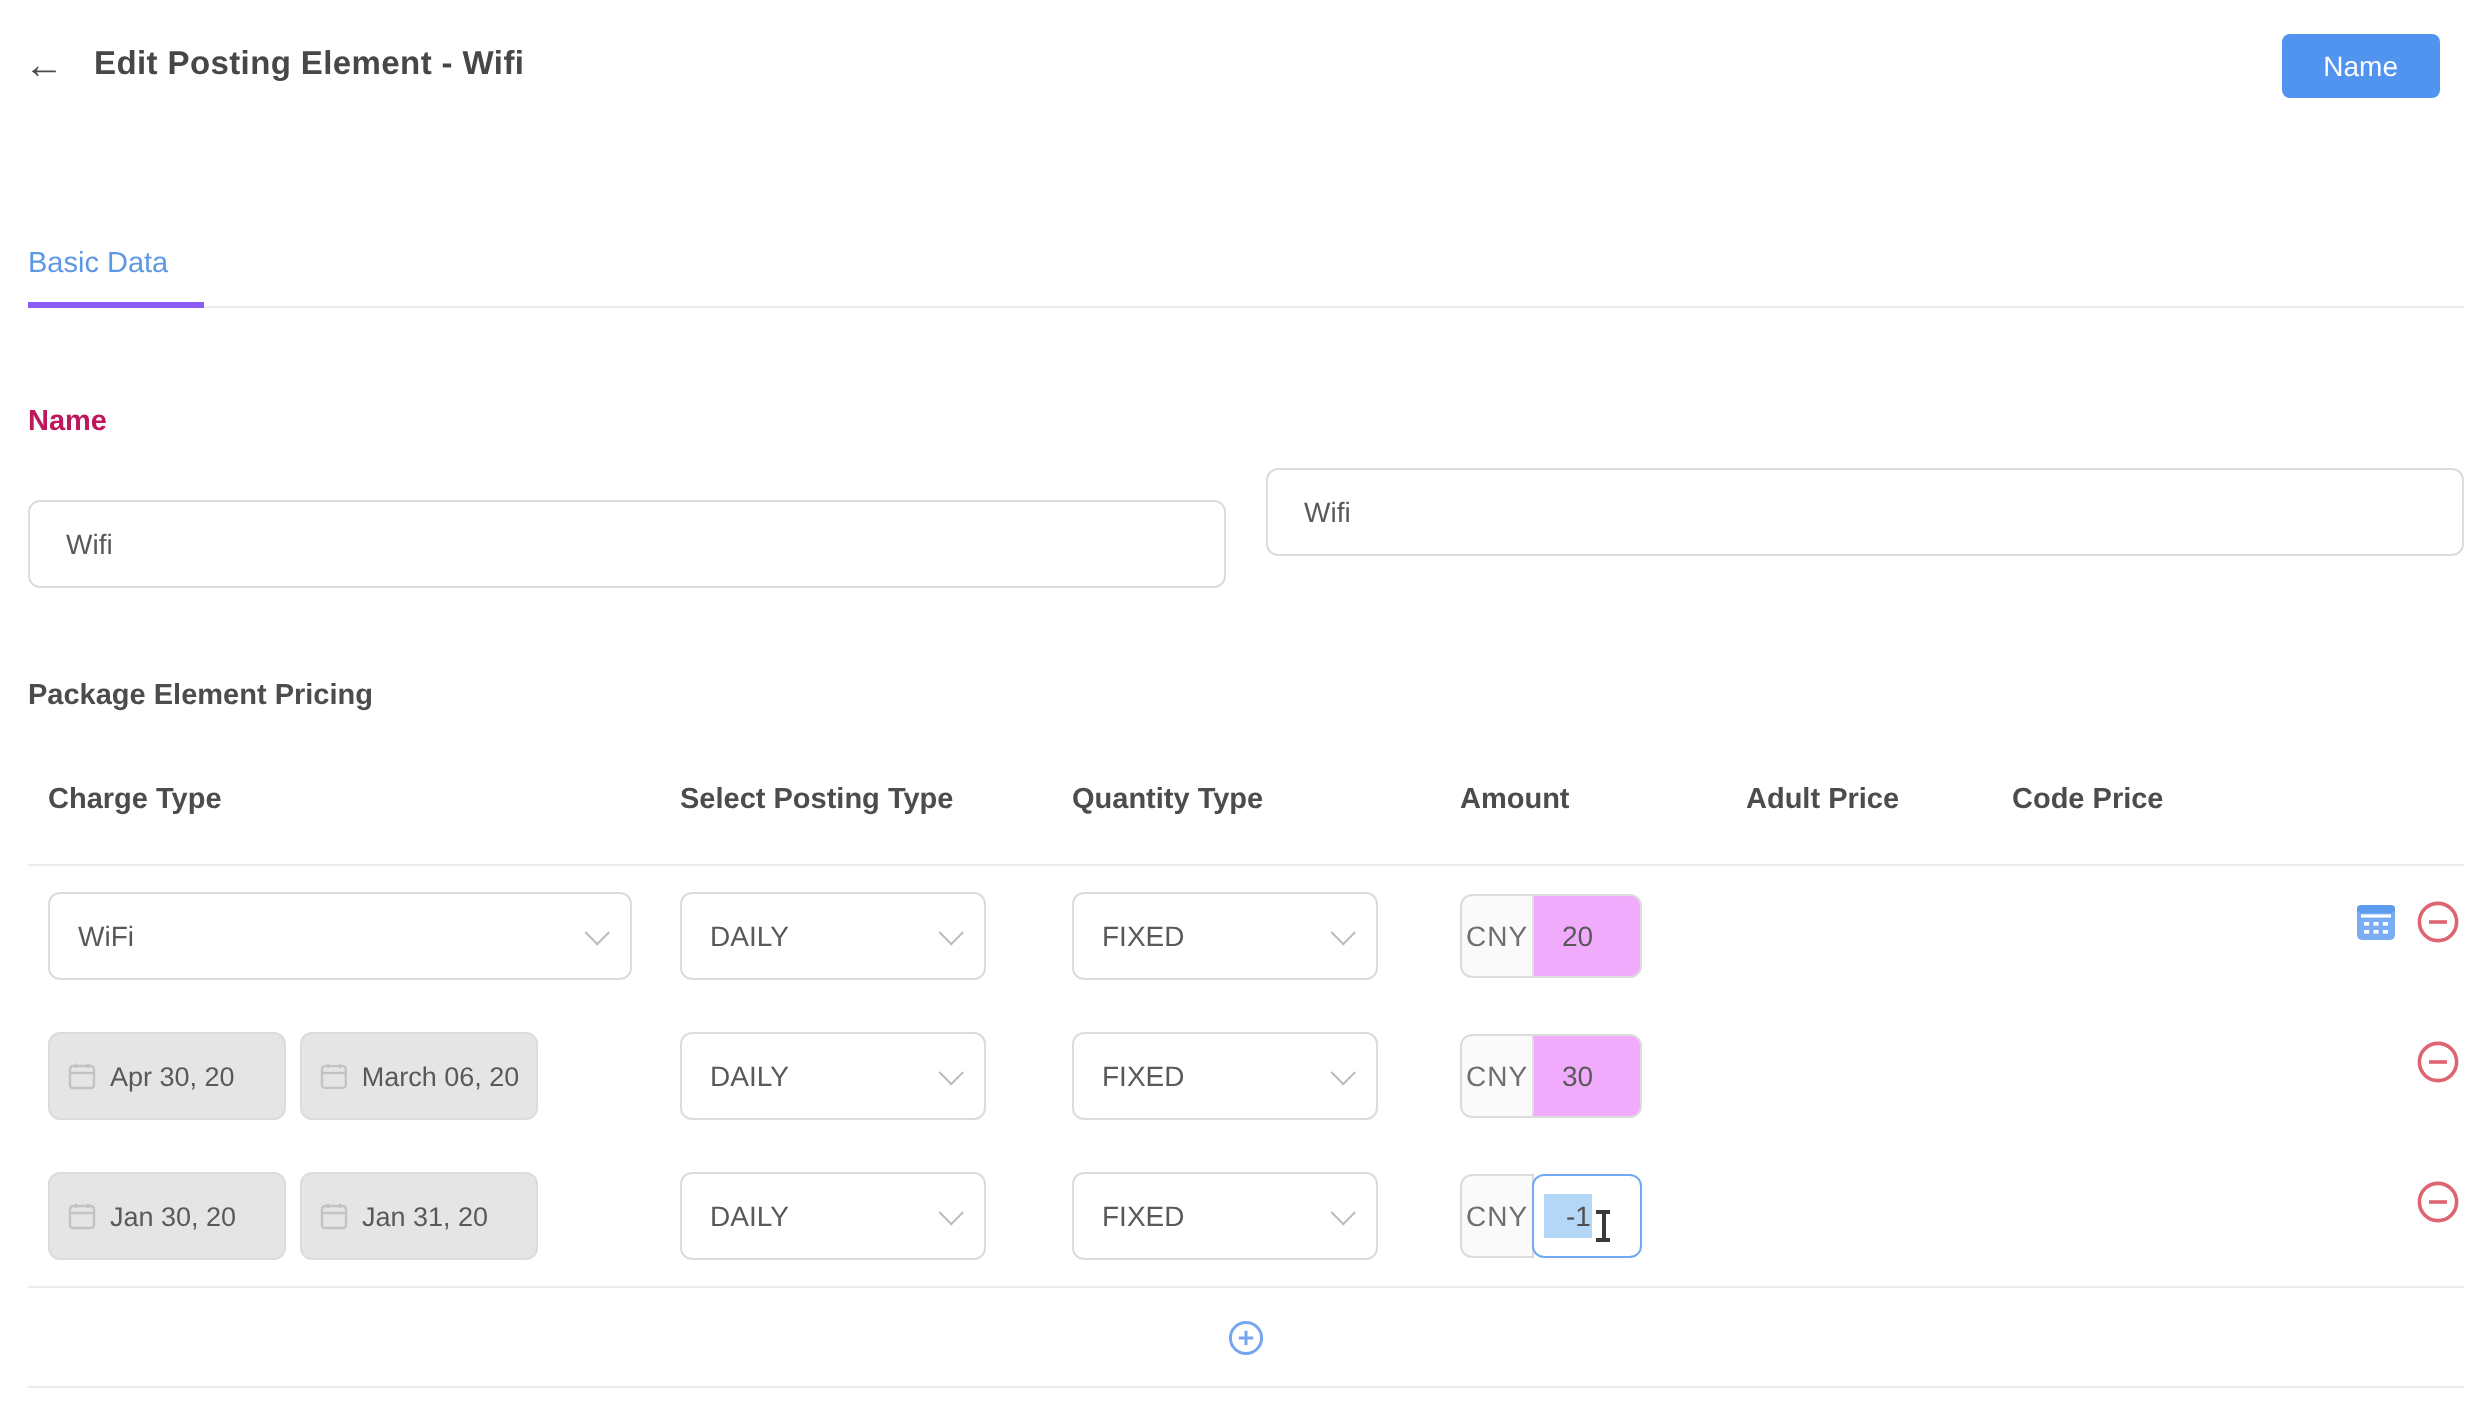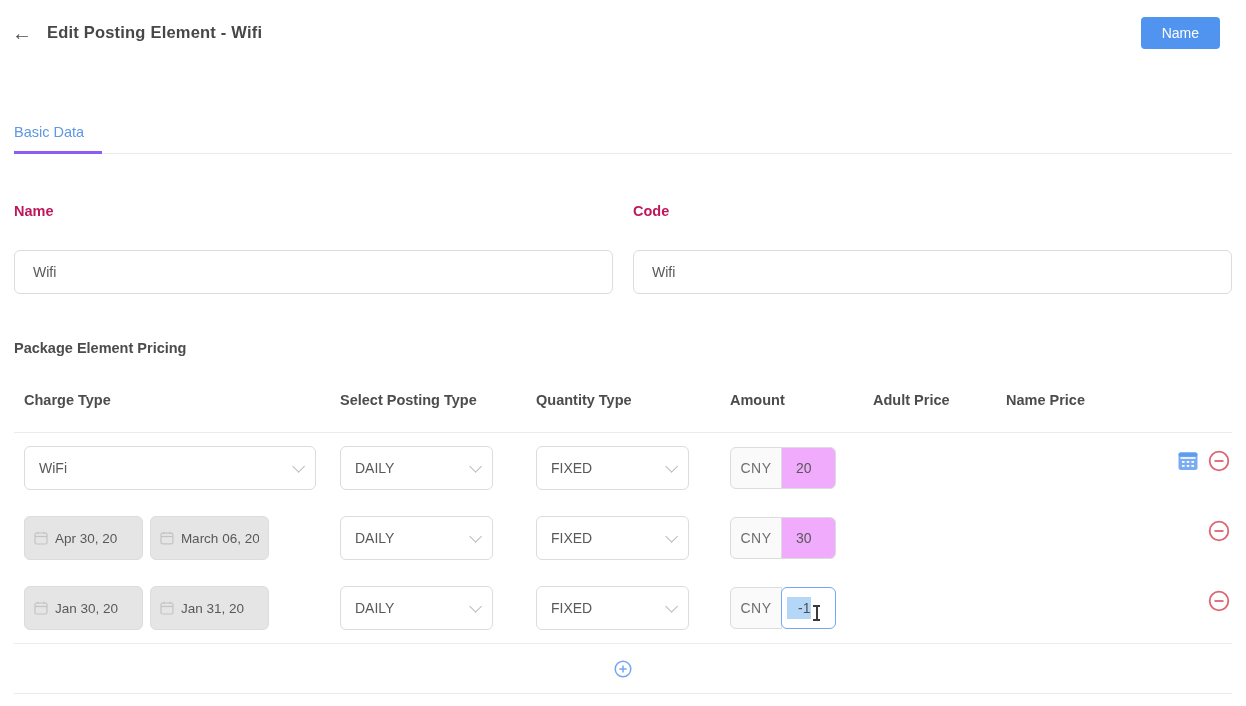--- a/index.html
+++ b/index.html
@@ -74,21 +74,21 @@
   .dates { display:flex; gap:7px; }
   .date-box {
     width:119px; height:44px; border:1px solid #dcdcdc; border-radius:6px; background:#e5e5e5;
     display:flex; align-items:center; padding:0 9px; cursor:text;
   }
   .date-box .dval { font-size:13.5px; color:#595959; margin-left:7px; white-space:nowrap; overflow:hidden; }
 
   
   .amount-group { display:flex; margin-top:1px; }
   .cny-addon {
-    height:42px; width:52px; background:#fafafa;
+    height:42px; width:37px; background:#fafafa;
     border:1px solid #dcdcdc; border-radius:6px 0 0 6px;
     display:flex; align-items:center; justify-content:center;
     font-size:14px; color:#6e6e6e; letter-spacing:.5px;
   }
   .amount-input {
     height:42px; width:55px; margin-left:-1px;
     border:1px solid #dcdcdc; border-radius:0 6px 6px 0;
     padding:0 0 0 14px; font-size:14px; color:#595959;
     font-family:"Liberation Sans", sans-serif; outline:none; background:#f0abfc;
   }
@@ -133,35 +133,34 @@
   <div class="tabs">
     <span class="tab">Basic Data</span>
   </div>
 
   <div class="form-grid">
     <div>
       <div class="field-label">Name</div>
       <input class="text-input" type="text" value="Wifi" style="">
     </div>
     <div>
-      <div class="field-label">Code</div>
       <input class="text-input" type="text" value="Wifi" style="">
     </div>
   </div>
 
   <div class="section-title">Package Element Pricing</div>
 
   <div class="ptable">
     <div class="prow phead">
       <div class="col">Charge Type</div>
       <div class="col">Select Posting Type</div>
       <div class="col">Quantity Type</div>
       <div class="col">Amount</div>
       <div class="col">Adult Price</div>
-      <div class="col">Name Price</div>
+      <div class="col">Code Price</div>
     </div>
 
     <div class="prow body-row">
       <div>
         <div class="select-box w-charge">
           <span class="val">WiFi</span>
           <span class="chev"></span>
         </div>
       </div>
       <div>

